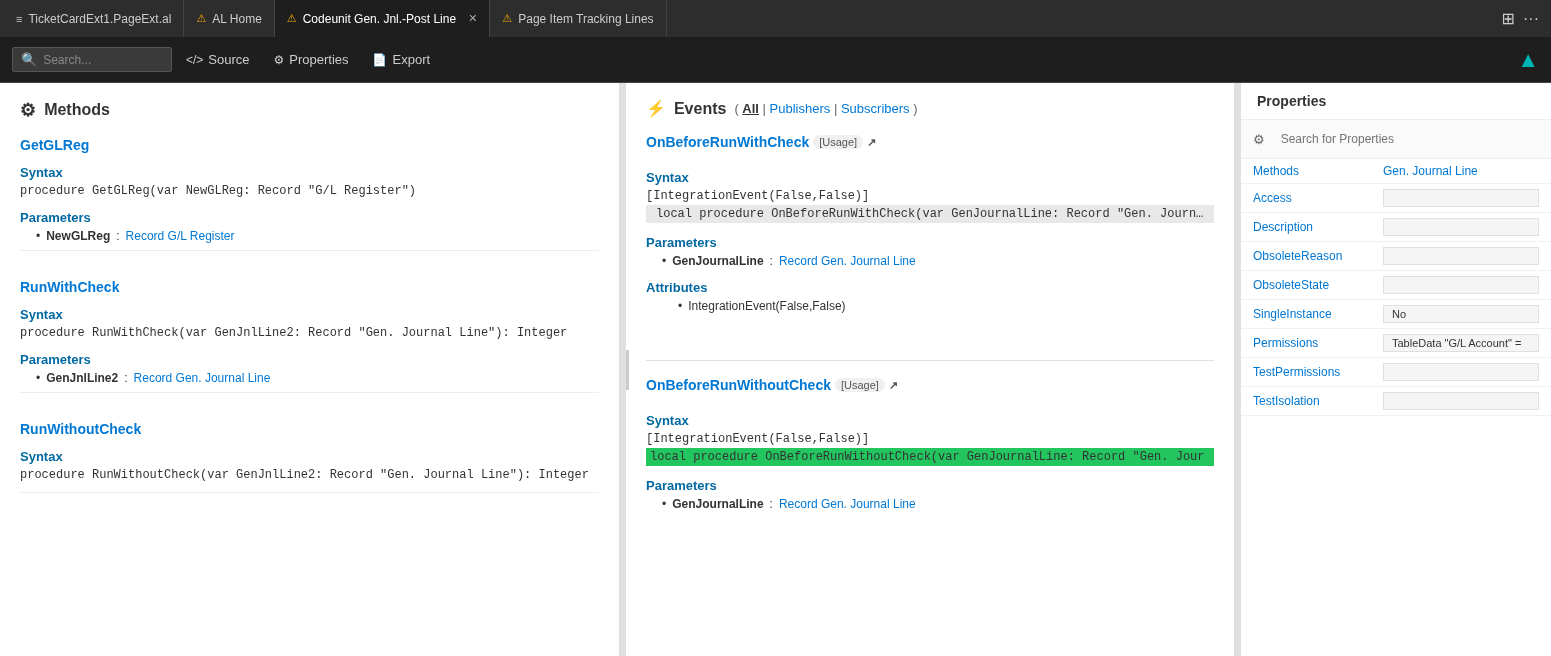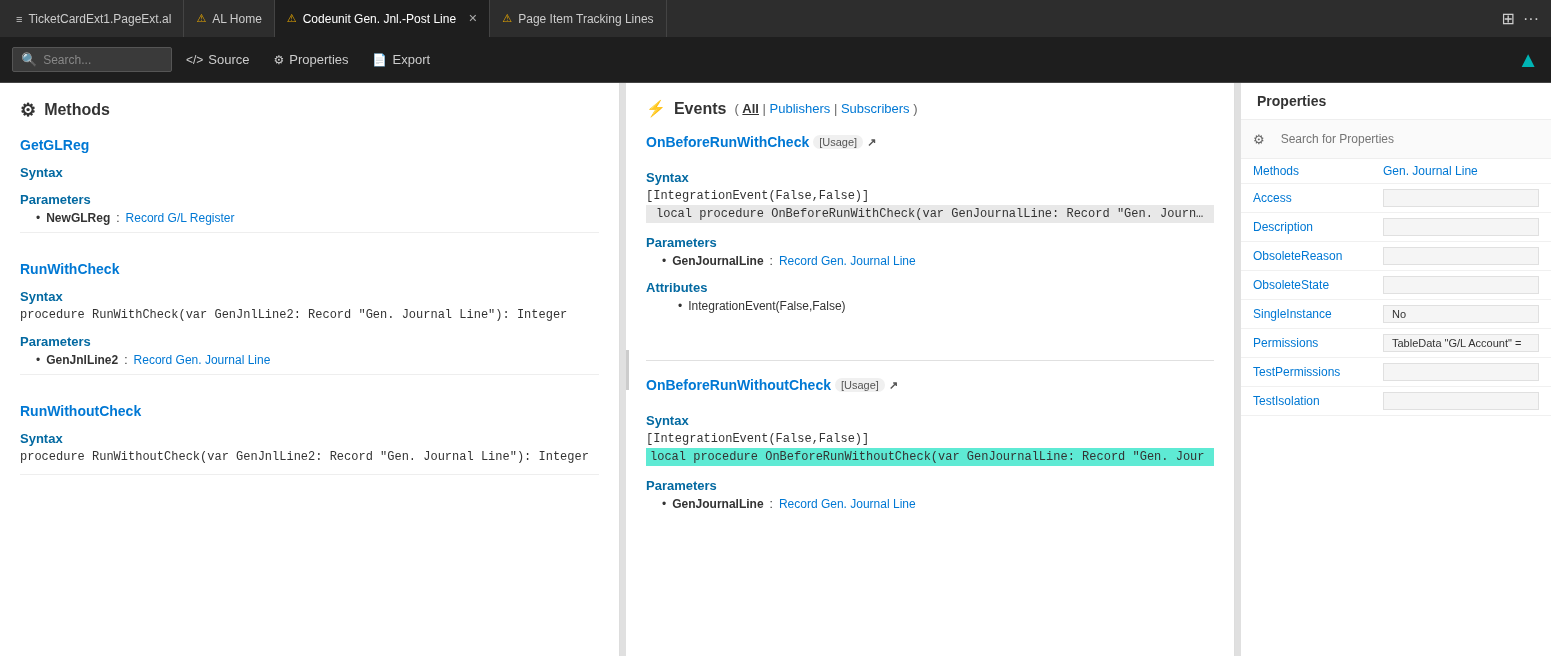--- a/index.html
+++ b/index.html
@@ -183,20 +183,21 @@
 
   <div class="left-panel">
     <div class="section-header">
       <span class="section-header-icon">⚙</span>
       <span>Methods</span>
     </div>
 
     <div class="method-block">
       <div class="method-name">GetGLReg</div>
       <div class="label-text">Syntax</div>
+      <div class="code-block">procedure GetGLReg(var NewGLReg: Record "G/L Register")</div>
       <div class="label-text">Parameters</div>
       <ul class="param-list">
         <li class="param-item">
           <span class="param-bullet">•</span>
           <span class="param-name">NewGLReg</span>
           <span>:</span>
           <span class="param-link">Record G/L Register</span>
         </li>
       </ul>
     </div>
@@ -276,21 +277,21 @@
 
     <div class="event-block">
       <div class="event-name">
         <span>OnBeforeRunWithoutCheck</span>
         <span class="event-badge">[Usage]</span>
         <span class="event-ext-icon">↗</span>
       </div>
       <div class="label-text">Syntax</div>
       <div class="code-block">
         <div>[IntegrationEvent(False,False)]</div>
-        <div style="background:#5eead4; padding:2px 4px; margin-top:2px; overflow:hidden; white-space:nowrap; text-overflow:ellipsis;">local procedure OnBeforeRunWithoutCheck(var GenJournalLine: Record "Gen. Jour</div>
+        <div style="background:#22c55e; padding:2px 4px; margin-top:2px; overflow:hidden; white-space:nowrap; text-overflow:ellipsis;">local procedure OnBeforeRunWithoutCheck(var GenJournalLine: Record "Gen. Jour</div>
       </div>
       <div class="label-text">Parameters</div>
       <ul class="param-list">
         <li class="param-item">
           <span class="param-bullet">•</span>
           <span class="param-name">GenJournalLine</span>
           <span>:</span>
           <span class="param-link">Record Gen. Journal Line</span>
         </li>
       </ul>

